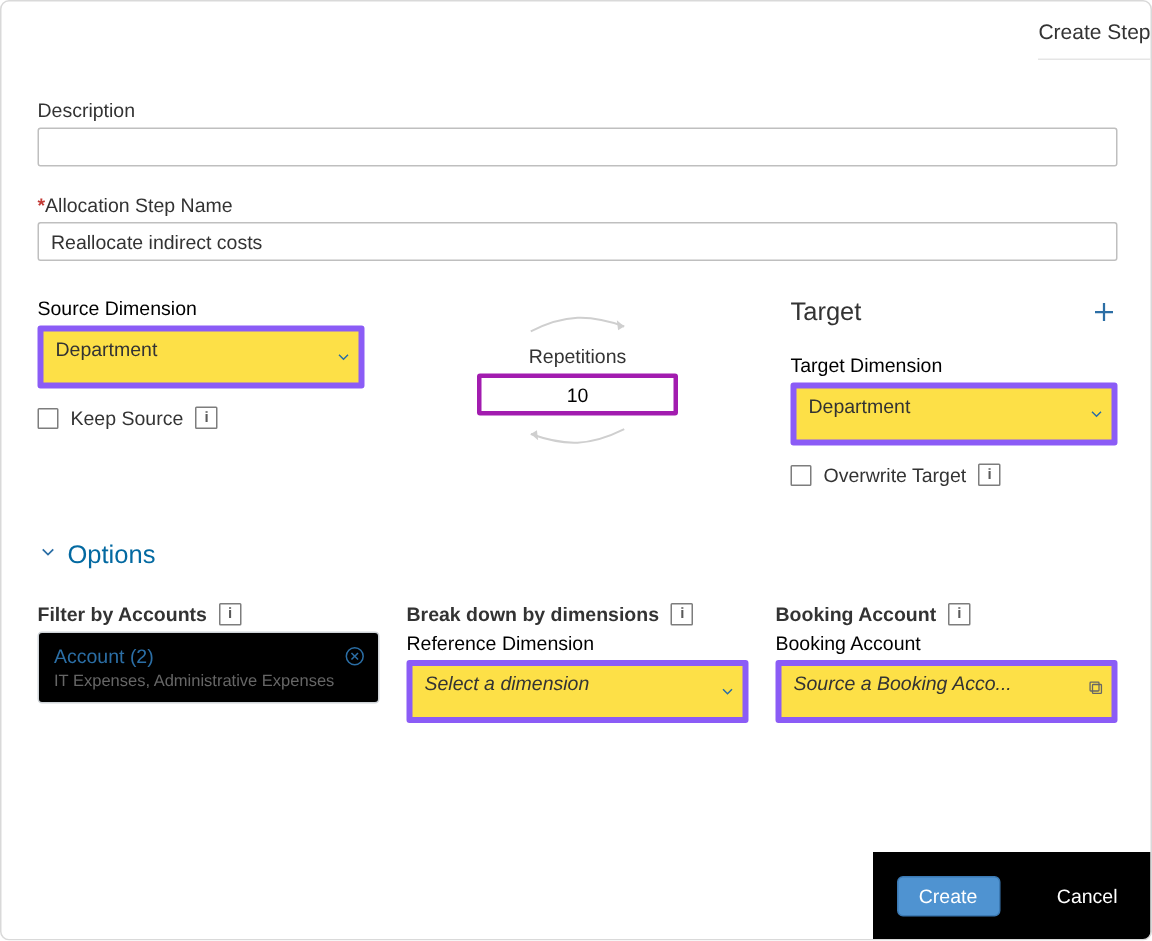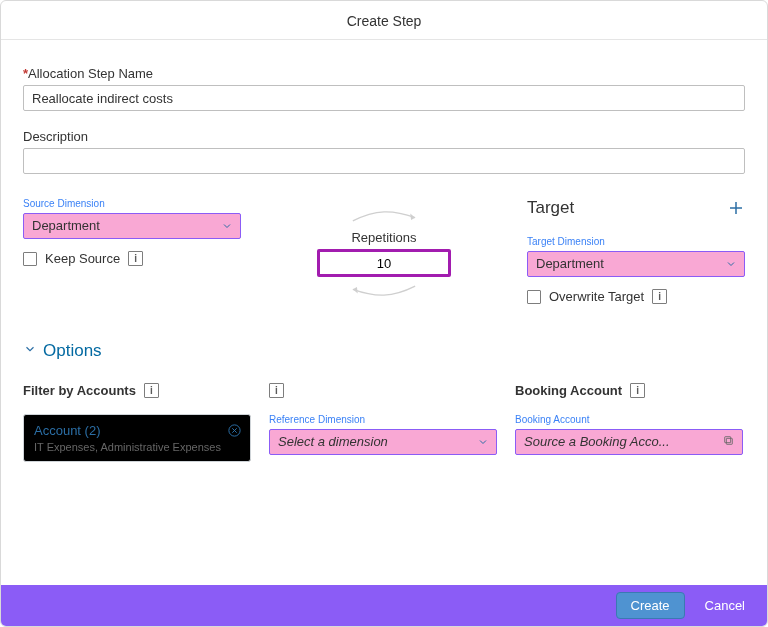--- a/index.html
+++ b/index.html
@@ -1,19 +1,19 @@
 <!DOCTYPE html>
 <html><head>
 <meta charset="utf-8">
 <style>
   * { box-sizing: border-box; font-family: Arial, Helvetica, sans-serif; }
   html, body { margin:0; padding:0; background:#fff; }
   .dialog {
     width:768px; height:627px; display:flex; flex-direction:column;
-    border:1px solid #d9d9d9; border-radius:6px; overflow:hidden;
+    border:1px solid #d9d9d9; border-radius:6px; overflow:hidden;align-items:flex-end;
   }
   .dialog-header {
     text-align:center; padding:12px 0 10px 0; border-bottom:1px solid #e5e5e5;
     font-size:14px; color:#333;
   }
   .dialog-body {
     flex:1; padding:26px 22px 10px 22px; overflow:auto;
   }
   .field-group { margin-bottom:18px; }
   .field-label { font-size:13px; color:#333; margin-bottom:4px; display:block; }
@@ -24,25 +24,25 @@
   }
 
   .st-row { display:flex; margin-top:24px; }
   .st-col { width:218px; }
   .st-mid { flex:1; display:flex; flex-direction:column; align-items:center; justify-content:flex-start; padding-top:4px; }
   .st-title-row { display:flex; align-items:center; justify-content:space-between; margin-bottom:18px; }
   .st-title { font-size:17px; color:#333; }
   .plus-btn { color:#2b6ea5; cursor:pointer; }
   .plus-btn svg { width:18px; height:18px; display:block; }
 
-  .sub-label { font-size:10px; color:#3b82f6; margin-bottom:4px; display:block; }
+  .sub-label { font-size:13px; color:#000000; margin-bottom:4px; display:block; }
 
   .select-wrap { position:relative; }
-  .select-wrap .sel-val { height:26px; border:1px solid #8b5cf6; border-radius:2px;
-    padding:4px 26px 4px 8px; font-size:13px; color:#333; background:#f9a8d4; }
+  .select-wrap .sel-val { height:42px; border:4px solid #8b5cf6; border-radius:2px;
+    padding:4px 26px 4px 8px; font-size:13px; color:#333; background:#fde047; }
   .select-wrap .chev { position:absolute; right:8px; top:50%; transform:translateY(-50%);
     color:#2b6ea5; pointer-events:none; }
   .select-wrap .chev svg { width:12px; height:12px; display:block; }
   .placeholder-italic { font-style:italic; color:#666; }
 
   .check-row { display:flex; align-items:center; gap:8px; margin-top:12px; font-size:13px; color:#333; }
   .chk { width:14px; height:14px; border:1px solid #7d7d7d; background:#fff; display:inline-block; border-radius:1px; }
   .info-icon { width:15px; height:15px; border:1px solid #7d7d7d; display:inline-flex; align-items:center; justify-content:center; font-size:10px; color:#5a5a5a; font-weight:bold; border-radius:1px; }
 
   .rep-label { font-size:13px; color:#333; margin-bottom:4px; }
@@ -53,67 +53,67 @@
   .options-section { margin-top:36px; }
   .options-header { display:flex; align-items:center; gap:6px; font-size:17px; color:#0369a1; margin-bottom:22px; cursor:pointer; }
   .options-header .chev2 { color:#2b6ea5; }
   .options-header .chev2 svg { width:14px; height:14px; }
 
   .opt-cols { display:flex; gap:18px; }
   .opt-col { flex:0 0 auto; }
   .opt-col.col-a { width:228px; }
   .opt-col.col-b { width:228px; }
   .opt-col.col-c { width:228px; }
-  .opt-title { display:flex; align-items:center; gap:8px; font-size:13px; font-weight:bold; color:#333; margin-bottom:16px; }
+  .opt-title { display:flex; align-items:center; gap:8px; font-size:13px; font-weight:bold; color:#333; margin-bottom:4px; }
 
   .account-chip {
     border:1px solid #cfd4d8; background:#000000; border-radius:3px; padding:8px 28px 8px 10px;
     position:relative;
   }
   .account-chip .ac-title { color:#2b6ea5; font-size:13px; margin-bottom:3px; }
   .account-chip .ac-sub { color:#666; font-size:11px; }
   .account-chip .ac-close { position:absolute; top:8px; right:8px; color:#2b6ea5; cursor:pointer; }
   .account-chip .ac-close svg { width:15px; height:15px; }
 
   .booking-wrap { position:relative; }
   .booking-wrap .copy-ic { position:absolute; right:8px; top:50%; transform:translateY(-50%); color:#666; pointer-events:none; }
   .booking-wrap .copy-ic svg { width:13px; height:13px; }
   .booking-wrap .sel-val { padding-right:30px; overflow:hidden; white-space:nowrap; text-overflow:ellipsis; }
 
   .dialog-footer {
-    background:#8b5cf6; height:41px; display:flex; align-items:center; justify-content:flex-end;
-    padding:0 16px; gap:14px;
+    background:#000000; height:58px; display:flex; align-items:center; justify-content:flex-end;
+    padding:0 16px; gap:32px;
   }
   .btn-primary {
     background:#4f93d1; color:#fff; border:1px solid #3b79b3; border-radius:4px;
     padding:5px 14px; font-size:13px; cursor:pointer;
   }
   .btn-ghost {
     background:transparent; color:#fff; border:none; font-size:13px; cursor:pointer;
   }
 </style>
 </head>
 <body>
 
 <div class="dialog">
 
   <div class="dialog-header">Create Step</div>
 
   <div class="dialog-body">
+
+    <div class="field-group">
+      <label class="field-label">Description</label>
+      <input class="text-input" type="text" value="" style="">
+    </div>
 
     <div class="field-group">
       <label class="field-label">
         <span class="req">*</span><span>Allocation Step Name</span>
       </label>
       <input class="text-input" type="text" value="Reallocate indirect costs" style="">
-    </div>
-
-    <div class="field-group">
-      <label class="field-label">Description</label>
-      <input class="text-input" type="text" value="" style="">
     </div>
 
     <div class="st-row">
 
       <div class="st-col">
         <label class="sub-label">Source Dimension</label>
         <div class="select-wrap">
           <div class="sel-val">Department</div>
           <span class="chev">
             <svg viewBox="0 0 24 24" fill="none" stroke="currentColor" stroke-width="2">
@@ -197,20 +197,21 @@
                     <line x1="8.5" y1="8.5" x2="15.5" y2="15.5"></line>
                     <line x1="15.5" y1="8.5" x2="8.5" y2="15.5"></line>
                   </svg>
               </span>
             </span>
           </div>
         </div>
 
         <div class="opt-col col-b">
           <div class="opt-title">
+            <span>Break down by dimensions</span>
             <span class="info-icon">i</span>
           </div>
           <label class="sub-label">Reference Dimension</label>
           <div class="select-wrap">
             <div class="sel-val placeholder-italic">Select a dimension</div>
             <span class="chev">
               <svg viewBox="0 0 24 24" fill="none" stroke="currentColor" stroke-width="2">
                   <polyline points="6 9 12 15 18 9"></polyline>
                 </svg>
             </span>

